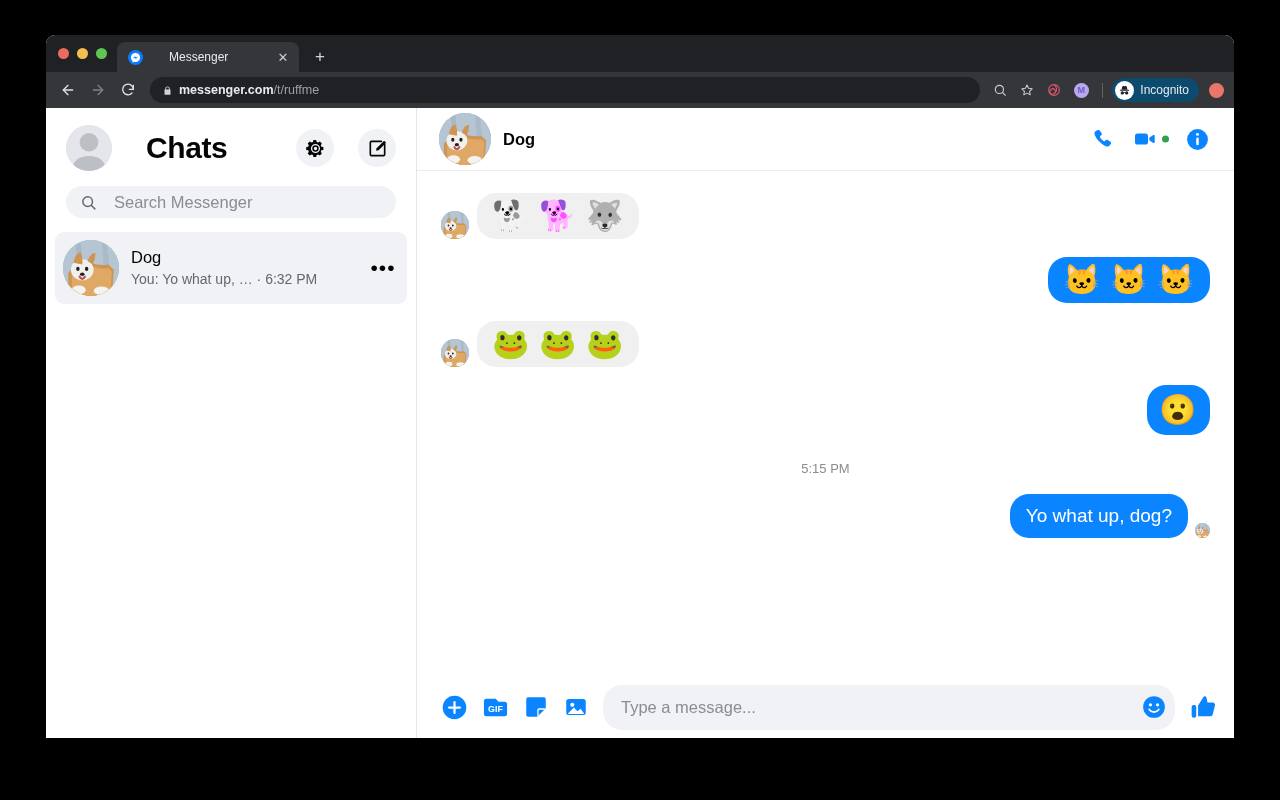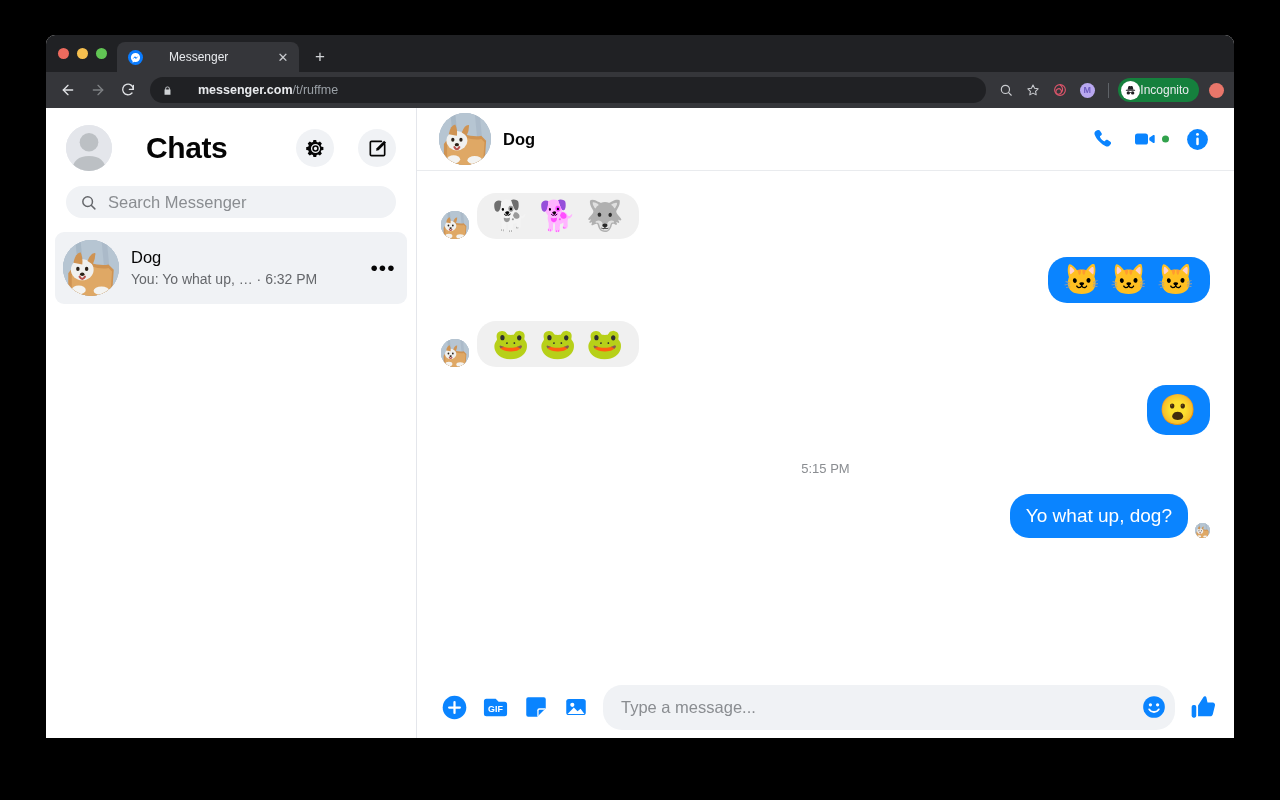--- a/index.html
+++ b/index.html
@@ -95,21 +95,21 @@
   .navbtn svg { width: 16px; height: 16px; display: block; }
 
   .omnibox {
     flex: 1 1 auto;
     height: 26px;
     background: #202124;
     border-radius: 13px;
     display: flex;
     align-items: center;
     padding: 0 12px;
-    gap: 25px;
+    gap: 6px;
     margin-left: 6px;
     margin-right: 6px;
     min-width: 0;
   }
   .lock { width: 11px; height: 11px; flex: 0 0 auto; color: #cfd2d5; }
   .lock svg { width: 11px; height: 11px; display: block; }
   .url { font-size: 12.5px; color: #9aa0a6; white-space: nowrap; overflow: hidden; }
   .url b { color: #e8eaed; font-weight: 700; }
 
   .tb-icons { display: flex; align-items: center; gap: 3px; flex: 0 0 auto; }
@@ -122,24 +122,24 @@
   .ext-spiral { width: 15px; height: 15px; }
   .ext-purple {
     width: 15px; height: 15px; border-radius: 50%;
     background: #b9a8f0;
     display: flex; align-items: center; justify-content: center;
     color: #6d5bbd; font-size: 9px; font-weight: 700;
   }
   .tb-sep { width: 1px; height: 15px; background: #5f6368; margin: 0 6px; }
   .incognito-badge {
     height: 24px;
-    background: #15803d;
+    background: #0c4a6e;
     border-radius: 12px;
     display: flex; align-items: center;
-    gap: 0;
+    gap: 6px;
     padding: 0 10px 0 3px;
   }
   .incognito-avatar {
     width: 19px; height: 19px; border-radius: 50%;
     background: #fff;
     display: flex; align-items: center; justify-content: center;
   }
   .incognito-avatar svg { width: 13px; height: 13px; display: block; }
   .incognito-label { font-size: 12px; color: #e8eaed; }
   .profile-dot {
@@ -198,21 +198,21 @@
   .round-btn svg { width: 21px; height: 21px; display: block; }
 
   .search-wrap { padding: 8px 20px 6px 20px; }
   .searchbar {
     height: 28px;
     background: #f0f2f5;
     border-radius: 19px;
     display: flex;
     align-items: center;
     padding: 16px 14px;
-    gap: 11px;
+    gap: 17px;
   }
   .searchbar svg { width: 17px; height: 17px; display: block; color: #65676b; flex: 0 0 auto; }
   .search-ph { font-size: 16.5px; color: #8a8d91; }
 
   .chatlist { padding: 8px 9px 0 9px; }
   .chat-item {
     display: flex;
     align-items: center;
     height: 72px;
     border-radius: 9px;

